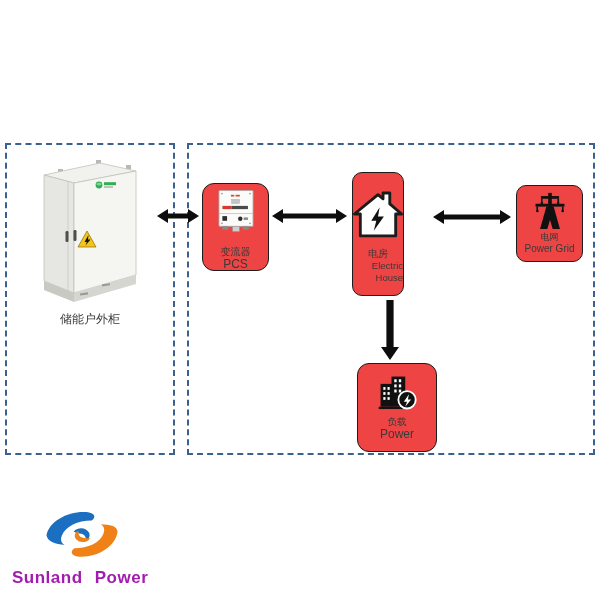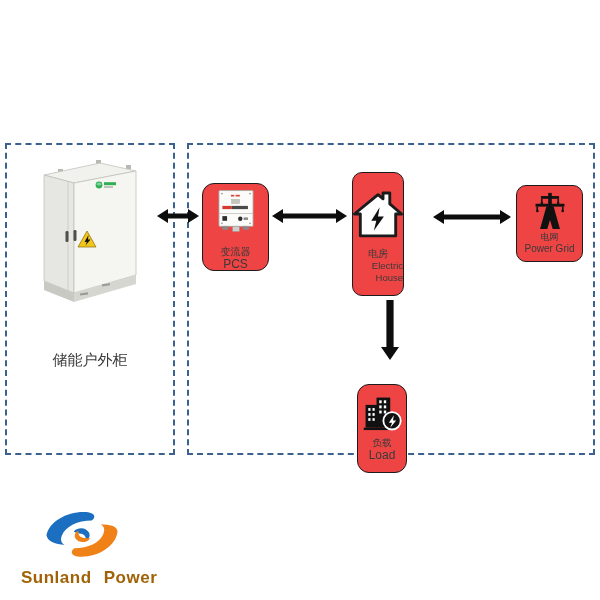--- a/index.html
+++ b/index.html
@@ -5,21 +5,21 @@
   html,body{margin:0;padding:0;background:#ffffff;}
   .stage{position:relative;width:600px;height:600px;background:#ffffff;overflow:hidden;
          font-family:"Liberation Sans",sans-serif;color:#383838;}
 
   .dashed-box{position:absolute;border:2px dashed #3a6190;box-sizing:border-box;background:transparent;}
   .left-box{left:5px;top:143px;width:170px;height:312px;}
   .right-box{left:187px;top:143px;width:408px;height:312px;}
 
   .cab-icon{position:absolute;left:40px;top:155px;}
   .cab-label{position:absolute;left:6px;width:168px;text-align:center;color:#3a3a3a;}
-  .cab-label.zh{top:311px;font-size:15px;margin-top:40px;}
+  .cab-label.zh{top:311px;font-size:12px;}
   .cab-label.en{top:328px;font-size:11.5px;}
 
   .node{position:absolute;border:1.6px solid #1c1c1c;border-radius:12px;box-sizing:border-box;
         display:flex;flex-direction:column;align-items:center;background:#ef4444;}
   .node .zh{font-size:10px;line-height:12px;color:#3a3a3a;}
   .node .en{font-size:12px;line-height:12px;color:#3a3a3a;}
 
   .node-pcs{left:202px;top:183px;width:67px;height:88px;}
   .node-pcs svg{margin-top:4px;}
   .node-pcs .zh{margin-top:12px;}
@@ -27,30 +27,30 @@
   .node-house{left:352px;top:172px;width:52px;height:124px;border-radius:10px;}
   .node-house svg{margin-top:12px;}
   .node-house .zh{margin-top:5px;}
   .node-house .en{font-size:9.5px;text-align:right;}
 
   .node-grid{left:516px;top:185px;width:67px;height:77px;border-radius:10px;}
   .node-grid svg{margin-top:6px;}
   .node-grid .zh{font-size:9px;margin-top:1px;}
   .node-grid .en{font-size:10px;}
 
-  .node-load{left:357px;top:363px;width:50px;height:89px;margin-top:21px;}
+  .node-load{left:357px;top:363px;width:80px;height:89px;}
   .node-load svg{margin-top:8px;}
   .node-load .zh{font-size:9.5px;margin-top:2px;}
 
   .arrows{position:absolute;left:0;top:0;pointer-events:none;}
 
   .brand{position:absolute;left:8px;top:500px;width:180px;}
   .brand-logo{position:absolute;left:32px;top:2px;}
-  .brand-name{position:absolute;left:13px;top:68px;width:176px;font-size:17px;font-weight:bold;
-              letter-spacing:0.5px;word-spacing:7px;color:#a16207;}
+  .brand-name{position:absolute;left:4px;top:68px;width:176px;font-size:17px;font-weight:bold;
+              letter-spacing:0.5px;word-spacing:7px;color:#a21caf;}
 </style>
 </head>
 <body>
 
 <div class="stage">
 
   <div class="dashed-box left-box">
   </div>
 
   <svg class="cab-icon" width="100" height="150" viewBox="0 0 100 150">
@@ -164,21 +164,21 @@
         <rect x="20" y="13.6" width="2.6" height="3.2"></rect>
           <rect x="25" y="13.6" width="2.6" height="3.2"></rect>
         <rect x="20" y="19.2" width="2.6" height="3.2"></rect>
           <rect x="25" y="19.2" width="2.6" height="3.2"></rect>
       </g>
       <rect x="3" y="38" width="33" height="2.6" fill="#111111"></rect>
       <circle cx="34" cy="30.5" r="9.5" fill="#111111" stroke="#ffffff" stroke-width="2"></circle>
       <polygon points="36,24.5 30.5,32.5 34,32.5 32,38 38.5,30 35,30" fill="#ffffff"></polygon>
     </svg>
     <div class="zh">负载</div>
-    <div class="en">Load</div>
+    <div class="en">Power</div>
   </div>
 
   <svg class="arrows" width="600" height="600" viewBox="0 0 600 600">
     <g fill="#0d0d0d">
       <polygon points="157,216 168,209 168,213.4 188,213.4 188,209 199,216 188,223 188,218.6 168,218.6 168,223"></polygon>
       <polygon points="272,216 283,209 283,213.4 336,213.4 336,209 347,216 336,223 336,218.6 283,218.6 283,223"></polygon>
       <polygon points="433,217 444,210 444,214.4 500,214.4 500,210 511,217 500,224 500,219.6 444,219.6 444,224"></polygon>
       <polygon points="386.4,300 393.6,300 393.6,347 399,347 390,360 381,347 386.4,347"></polygon>
     </g>
   </svg>

